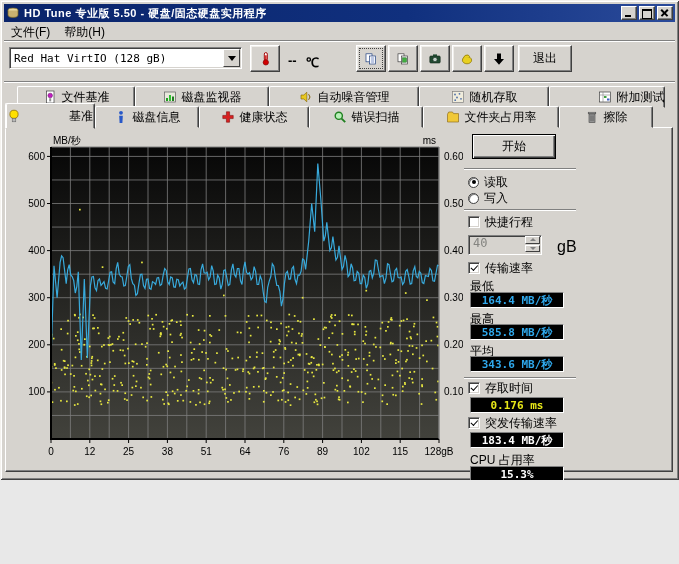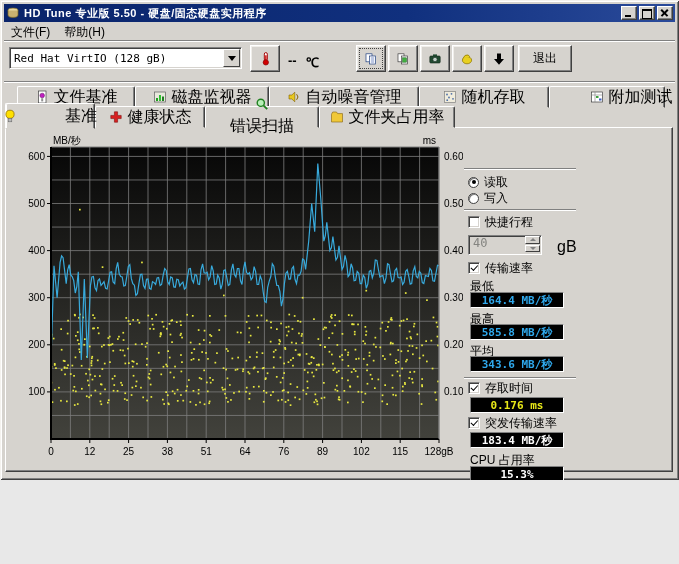--- a/index.html
+++ b/index.html
@@ -38,21 +38,21 @@
     border:1px solid;border-color:#fff #404040 #404040 #fff;box-shadow:inset -1px -1px 0 #808080,inset 1px 1px 0 #f0eeea;
     display:flex;align-items:center;justify-content:center;}
   .toolbtn.focused{outline:1px dotted #404040;outline-offset:-4px;}
   .temp-text{position:absolute;top:11px;font-size:13px;font-weight:bold;}
   .exit-btn{position:absolute;top:3px;width:54px;height:27px;background:#d6d3ce;font-size:12px;
     border:1px solid;border-color:#fff #404040 #404040 #fff;box-shadow:inset -1px -1px 0 #808080,inset 1px 1px 0 #f0eeea;
     display:flex;align-items:center;justify-content:center;}
   
   .tab{height:100%;background:#d6d3ce;display:flex;align-items:center;justify-content:center;gap:5px;
     border:1px solid;border-color:#fff #404040 #d6d3ce #fff;border-radius:2px 2px 0 0;
-    box-shadow:inset -1px 0 0 #808080;font-size:16px;white-space:nowrap;}
+    box-shadow:inset -1px 0 0 #808080;font-size:12px;white-space:nowrap;}
   .tab-row1{position:absolute;left:17px;top:86px;height:22px;display:flex;z-index:1;}
   .tab-row2{position:absolute;left:5px;top:106px;height:22px;display:flex;z-index:2;}
   .tab.active{margin-top:-3px;height:26px;z-index:4;box-shadow:inset -1px 0 0 #808080,inset 1px 0 0 #fff;
     border-bottom:1px solid #d6d3ce;gap:48px;}
   .tab .ticon{width:14px;height:14px;display:inline-flex;}
   
   .page{position:absolute;left:5px;top:127px;right:6px;bottom:8px;background:#d6d3ce;
     border:1px solid;border-color:#fff #404040 #404040 #fff;box-shadow:inset -1px -1px 0 #808080;}
   
   #chart{position:absolute;left:5px;top:6px;width:452px;height:332px;}
@@ -242,44 +242,64 @@
   <div class="tab-row2" id="tabrow2">
       <div class="tab active" style="width: 90px;">
         <span class="ticon">
           <svg viewBox="0 0 14 14" width="14" height="14">
             <circle cx="7" cy="5.3" r="4.1" fill="#ffe000" stroke="#907000" stroke-width=".8"></circle>
             <rect x="5.2" y="9.4" width="3.6" height="3.4" fill="#b8b8b8" stroke="#606060" stroke-width=".5"></rect>
           </svg>
         </span>
         <span>基准</span>
       </div>
+      <div class="tab" style="width: 104px;">
+        <span class="ticon">
+          <svg viewBox="0 0 14 14" width="14" height="14">
+            <circle cx="7" cy="2.8" r="1.9" fill="#2858c8"></circle>
+            <path d="M5.2 5.8 h3.6 l-.4 7.2 h-2.8 z" fill="#2858c8"></path>
+          </svg>
+        </span>
+        <span>磁盘信息</span>
+      </div>
       <div class="tab" style="width: 110px;">
         <span class="ticon">
           <svg viewBox="0 0 14 14" width="14" height="14">
             <path d="M5.4 1.8 h3.2 v3.6 h3.6 v3.2 H8.6 v3.6 H5.4 V8.6 H1.8 V5.4 h3.6 z" fill="#d82020" stroke="#801010" stroke-width=".6"></path>
           </svg>
         </span>
         <span>健康状态</span>
       </div>
-      <div class="tab" style="width: 114px; flex-direction: column;">
+      <div class="tab" style="width: 114px;">
         <span class="ticon">
           <svg viewBox="0 0 14 14" width="14" height="14">
             <circle cx="5.8" cy="5.8" r="3.6" fill="#b8f0b8" stroke="#208020" stroke-width="1.4"></circle>
             <line x1="8.6" y1="8.6" x2="12.2" y2="12.2" stroke="#208020" stroke-width="1.9"></line>
           </svg>
         </span>
         <span>错误扫描</span>
       </div>
       <div class="tab" style="width: 136px;">
         <span class="ticon">
           <svg viewBox="0 0 14 14" width="14" height="14">
             <path d="M1.5 4.2 l1.2-2.2 h3.8 l1 1.6 h5 V12 H1.5 z" fill="#f0c838" stroke="#907020" stroke-width=".7"></path>
           </svg>
         </span>
         <span>文件夹占用率</span>
+      </div>
+      <div class="tab" style="width: 94px;">
+        <span class="ticon">
+          <svg viewBox="0 0 14 14" width="14" height="14">
+            <rect x="3.2" y="2.2" width="7.6" height="1.6" fill="#a8a8a8" stroke="#404040" stroke-width=".5"></rect>
+            <rect x="4" y="4" width="6" height="8.4" fill="#989898" stroke="#404040" stroke-width=".6"></rect>
+            <line x1="6" y1="5.4" x2="6" y2="11.2" stroke="#505050" stroke-width=".8"></line>
+            <line x1="8" y1="5.4" x2="8" y2="11.2" stroke="#505050" stroke-width=".8"></line>
+          </svg>
+        </span>
+        <span>擦除</span>
       </div>
     </div>
 
   <div class="page">
 
     <div id="chart"><svg viewBox="0 0 452 332" width="452" height="332" font-family="Liberation Sans,sans-serif">
           <defs>
             <linearGradient id="bg" x1="0" y1="0" x2="0" y2="1">
               <stop offset="0" stop-color="#070707"></stop>
               <stop offset="1" stop-color="#42423c"></stop>
@@ -910,20 +930,21 @@
           <text x="350.40000000000003" y="321" font-size="10" text-anchor="middle" fill="#000">102</text>
           <line x1="389.2" y1="305" x2="389.2" y2="309" stroke="#000"></line>
           <text x="389.2" y="321" font-size="10" text-anchor="middle" fill="#000">115</text>
           <line x1="428" y1="305" x2="428" y2="309" stroke="#000"></line>
           <text x="428" y="321" font-size="10" text-anchor="middle" fill="#000">128gB</text>
           <text x="42" y="10" font-size="10" fill="#000">MB/秒</text>
           <text x="425" y="10" font-size="10" text-anchor="end" fill="#000">ms</text>
         </svg></div>
 
     <div class="rpanel">
+      <button class="start-btn">开始</button>
       <div class="sep" style="top:34px;"></div>
 
       <div class="ctl-row" style="top:41px;">
         <span class="radio checked"></span>
         <span>读取</span>
       </div>
       <div class="ctl-row" style="top:57px;">
         <span class="radio"></span>
         <span>写入</span>
       </div>

